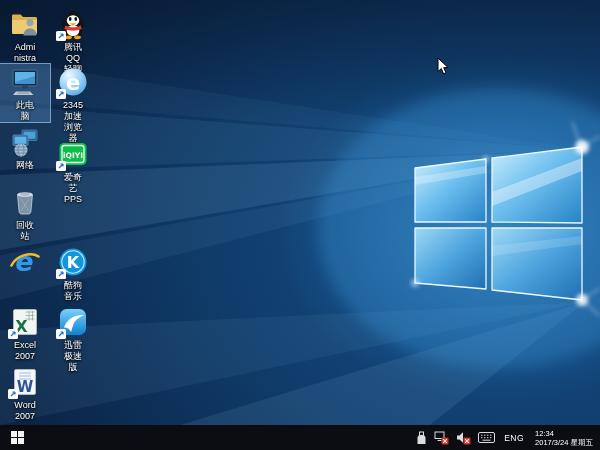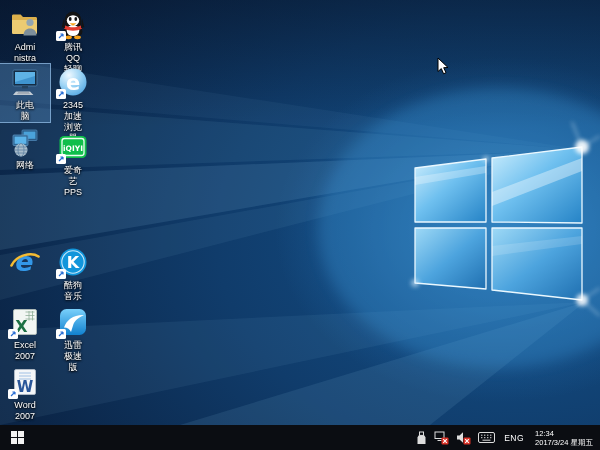--- a/index.html
+++ b/index.html
@@ -175,37 +175,49 @@
           <rect x="5.6" y="10.6" width="11.8" height="7.2" fill="#5cb4ea"></rect>
           <rect x="10" y="19.5" width="3" height="2" fill="#24425d"></rect>
           <circle cx="12" cy="24" r="6.5" fill="#a9bdcb"></circle>
           <ellipse cx="12" cy="24" rx="3" ry="6.5" fill="none" stroke="#5d82a2" stroke-width=".8"></ellipse>
           <path d="M5.5 24h13M6.6 21h10.8M6.6 27h10.8" stroke="#5d82a2" stroke-width=".8" fill="none"></path>
         </svg>
       </div>
       <div class="lbl">网络</div>
     </div>
 
-    <div class="cell" style="left:48px;top:129px">
+    <div class="cell" style="left:48px;top:136px">
       <div class="ic">
         <svg viewBox="0 0 32 32" width="32" height="32">
           <rect x="2.5" y="5" width="27" height="22" rx="4.5" fill="#0fbe4a"></rect>
           <rect x="5" y="7.5" width="22" height="17" rx="2.5" fill="none" stroke="#eafff0" stroke-width="1.3"></rect>
           <text x="16" y="19.5" text-anchor="middle" font-size="7.5" font-weight="bold" fill="#fff">iQIYI</text>
         </svg>
         <span class="sc">
           <svg viewBox="0 0 10 10" width="10" height="10">
               <rect width="10" height="10" rx="1.5" fill="#fff"></rect>
               <path d="M3 7 L7 3 M7 3 H4.4 M7 3 V5.6" stroke="#2a6fd4" stroke-width="1.2" fill="none"></path>
             </svg>
         </span>
       </div>
       <div class="lbl">爱奇艺PPS</div>
     </div>
 
+    <div class="cell" style="left:0;top:184px">
+      <div class="ic">
+        <svg viewBox="0 0 32 32" width="32" height="32">
+          <path d="M8.5 8.5h15l-1.6 17.3c-.1 1.2-1.1 2.2-2.3 2.2h-7.2c-1.2 0-2.2-1-2.3-2.2z" fill="#cfd8df" opacity=".55"></path>
+          <path d="M8.5 8.5h15l-1.6 17.3c-.1 1.2-1.1 2.2-2.3 2.2h-7.2c-1.2 0-2.2-1-2.3-2.2z" fill="none" stroke="#e6edf2" stroke-width=".8" opacity=".8"></path>
+          <ellipse cx="16" cy="8.5" rx="7.5" ry="2.3" fill="#e9eff4" opacity=".85"></ellipse>
+          <ellipse cx="16" cy="8.5" rx="5.1" ry="1.4" fill="#aeb9c2"></ellipse>
+          <path d="M12 13l8 12M20 13l-8 12" stroke="#b9c4cc" stroke-width=".6" opacity=".7"></path>
+        </svg>
+      </div>
+      <div class="lbl">回收站</div>
+    </div>
 
 
     <div class="cell" style="left:0;top:244px">
       <div class="ic">
         <svg viewBox="0 0 32 32" width="32" height="32">
           <text x="15.5" y="25" text-anchor="middle" font-size="27" font-weight="bold" font-style="italic" fill="#3398e8">e</text>
           <path d="M2.5 19.5C7 9.5 22 5.5 29.5 10.5" fill="none" stroke="#f4bc33" stroke-width="2.6" stroke-linecap="round"></path>
         </svg>
       </div>
     </div>

